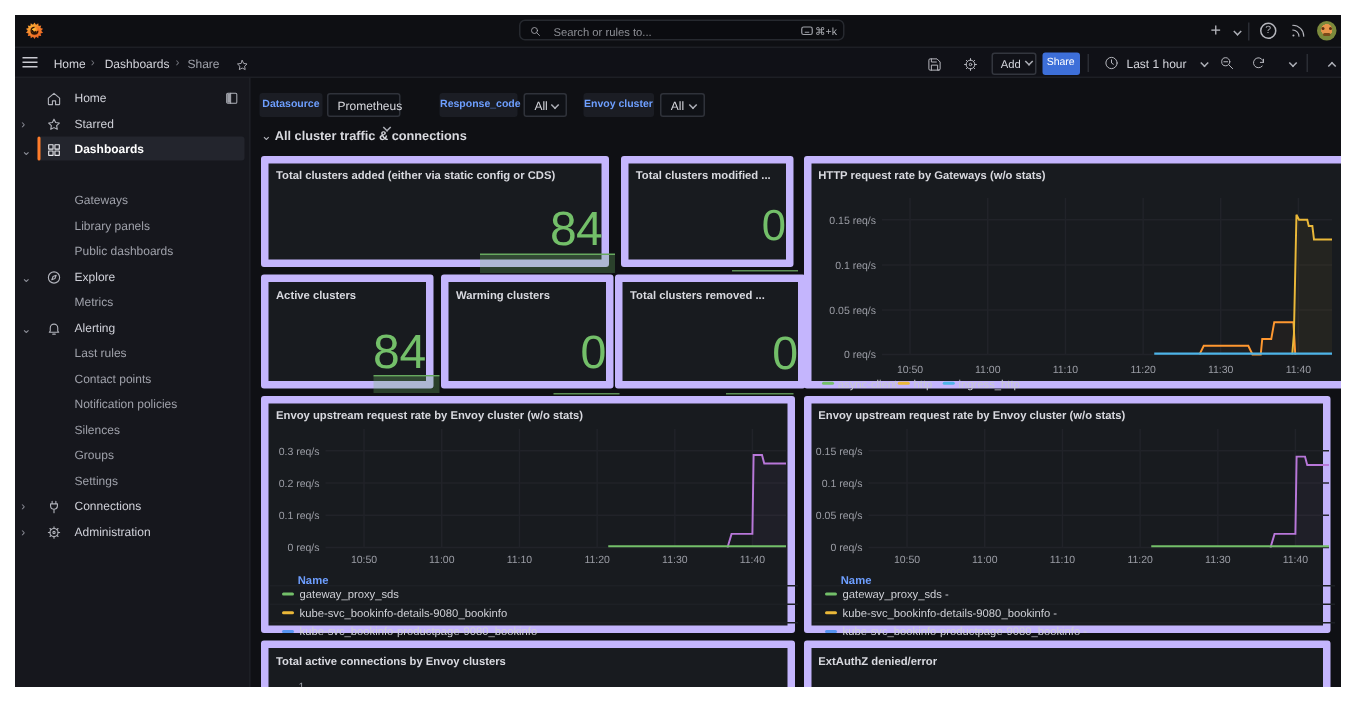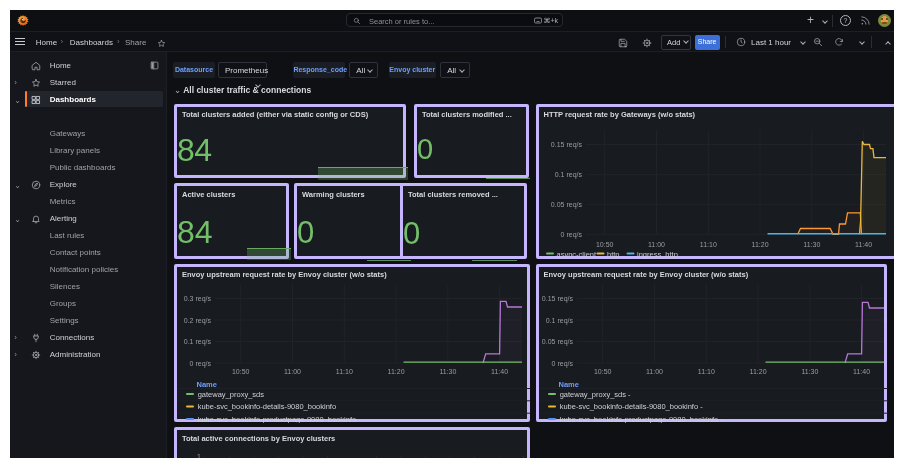--- a/index.html
+++ b/index.html
@@ -3,28 +3,28 @@
 <meta charset="utf-8">
 <style>
 *{margin:0;padding:0;box-sizing:border-box}
 html,body{width:904px;height:468px;background:#fff;font-family:"Liberation Sans",sans-serif;overflow:hidden}
 .app{position:absolute;left:10px;top:10px;width:884px;height:448px;background:#0f1014;overflow:hidden}
 .abs{position:absolute}
 .hdr1{position:absolute;left:0;top:0;width:884px;height:22px;background:#0e0f13;border-bottom:1px solid #1d1f25}
 .hdr2{position:absolute;left:0;top:22px;width:884px;height:20px;background:#101117;border-bottom:1px solid #1d1f25}
 .sidebar{position:absolute;left:0;top:42px;width:157px;height:406px;background:#16171d;border-right:1px solid #1d1f25}
 .main{position:absolute;left:158px;top:42px;width:726px;height:406px;background:#0f1014}
-.panel{position:absolute;background:#181b1f;border:3px solid #c4b5fd;border-radius:2px}
+.panel{position:absolute;background:#181b1f;border:5px solid #c4b5fd;border-radius:2px}
 .ptitle{position:absolute;left:5px;top:3.5px;font-size:7.5px;font-weight:600;color:#d8d9df;white-space:nowrap}
 .ni{position:absolute;left:0;width:157px;height:18px;line-height:18px;font-size:8px;color:#cfd0d8;white-space:nowrap}
 .ni .lbl{position:absolute;left:39.7px;top:0}
 .ni.child .lbl{color:#9fa1aa}
 .ni svg{position:absolute;left:20.5px;top:4.5px}
 .chev{position:absolute;left:4.2px;top:0;color:#8e909a;font-size:8px}
-.statval{position:absolute;width:100%;text-align:left;color:#73bf69;font-size:30px;font-weight:500}
+.statval{position:absolute;width:100%;text-align:right;color:#73bf69;font-size:30px;font-weight:500}
 .vlabel{position:absolute;height:16px;line-height:16px;background:#1b1d24;border-radius:2px;color:#6e9fff;font-size:7px;font-weight:600;text-align:center;white-space:nowrap}
 .vval{position:absolute;height:16px;line-height:15px;background:#0f1116;border:1px solid #2f323a;border-radius:2px;color:#d8d9df;font-size:8px;text-align:left;padding-left:6px}
 .cd{display:inline-block;width:4px;height:4px;border-right:1px solid #aeb0b8;border-bottom:1px solid #aeb0b8;transform:rotate(45deg);vertical-align:2px;margin-left:4px}
 .ic{stroke:#b5b6bd;fill:none;stroke-width:1.6;stroke-linecap:round;stroke-linejoin:round}
 .nic{stroke:#b0b2ba;fill:none;stroke-width:1.8;stroke-linecap:round;stroke-linejoin:round}
 </style>
 </head>
 <body>
 <div class="app">
 
@@ -231,21 +231,21 @@
     <div class="ptitle">Active clusters</div>
     <div class="statval" style="top:28px;font-size:32px">84</div>
     <div class="abs" style="left:70px;top:61.5px;width:43.7px;height:1.5px;background:#67a95f"></div>
     <div class="abs" style="left:70px;top:63px;width:43.7px;height:11px;background:rgba(115,191,105,0.28)"></div>
   </div>
   <div class="panel" style="left:126px;top:131px;width:115.2px;height:75.5px">
     <div class="ptitle">Warming clusters</div>
     <div class="statval" style="top:29px;font-size:31px">0</div>
     <div class="abs" style="left:70px;top:73.8px;width:43.7px;height:1.2px;background:#5c8f55"></div>
   </div>
-  <div class="panel" style="left:232px;top:131px;width:127px;height:75.5px">
+  <div class="panel" style="left:242px;top:131px;width:127px;height:75.5px">
     <div class="ptitle">Total clusters removed ...</div>
     <div class="statval" style="top:30px;font-size:31px">0</div>
     <div class="abs" style="left:69px;top:73.8px;width:44.6px;height:1.2px;background:#5c8f55"></div>
   </div>
 
   <div class="panel" style="left:367.5px;top:51.5px;width:408px;height:155px">
     <div class="ptitle">HTTP request rate by Gateways (w/o stats)</div>
     <svg class="abs" style="left:0;top:0" width="349.5" height="153" viewBox="0 0 349.5 153">
       <g stroke="#212329" stroke-width="1">
         <path d="M47 37.5H347M47 67.7H347M47 97.7H347M47 127.3H347"></path>
@@ -358,14 +358,17 @@
 
   <div class="panel" style="left:6px;top:375px;width:355.5px;height:40px">
     <div class="ptitle">Total active connections by Envoy clusters</div>
     <div class="abs" style="left:20px;top:23px;font-size:7px;color:#9b9da5">1</div>
     <svg class="abs" style="left:0;top:26px" width="353" height="5" viewBox="0 0 353 5">
           <g stroke="#23252b" stroke-width="1">
     <path d="M28 0V5M52.5 0V5M77 0V5M101.5 0V5M126 0V5M150.5 0V5M175 0V5M199.5 0V5M224 0V5M248.5 0V5M273 0V5M297.5 0V5M322 0V5M346.5 0V5"></path>
           </g>
         </svg>
   </div>
+  <div class="panel" style="left:367.5px;top:375px;width:351.5px;height:40px">
+    <div class="ptitle">ExtAuthZ denied/error</div>
+  </div>
 </div>
 </div>
 
 </body></html>

